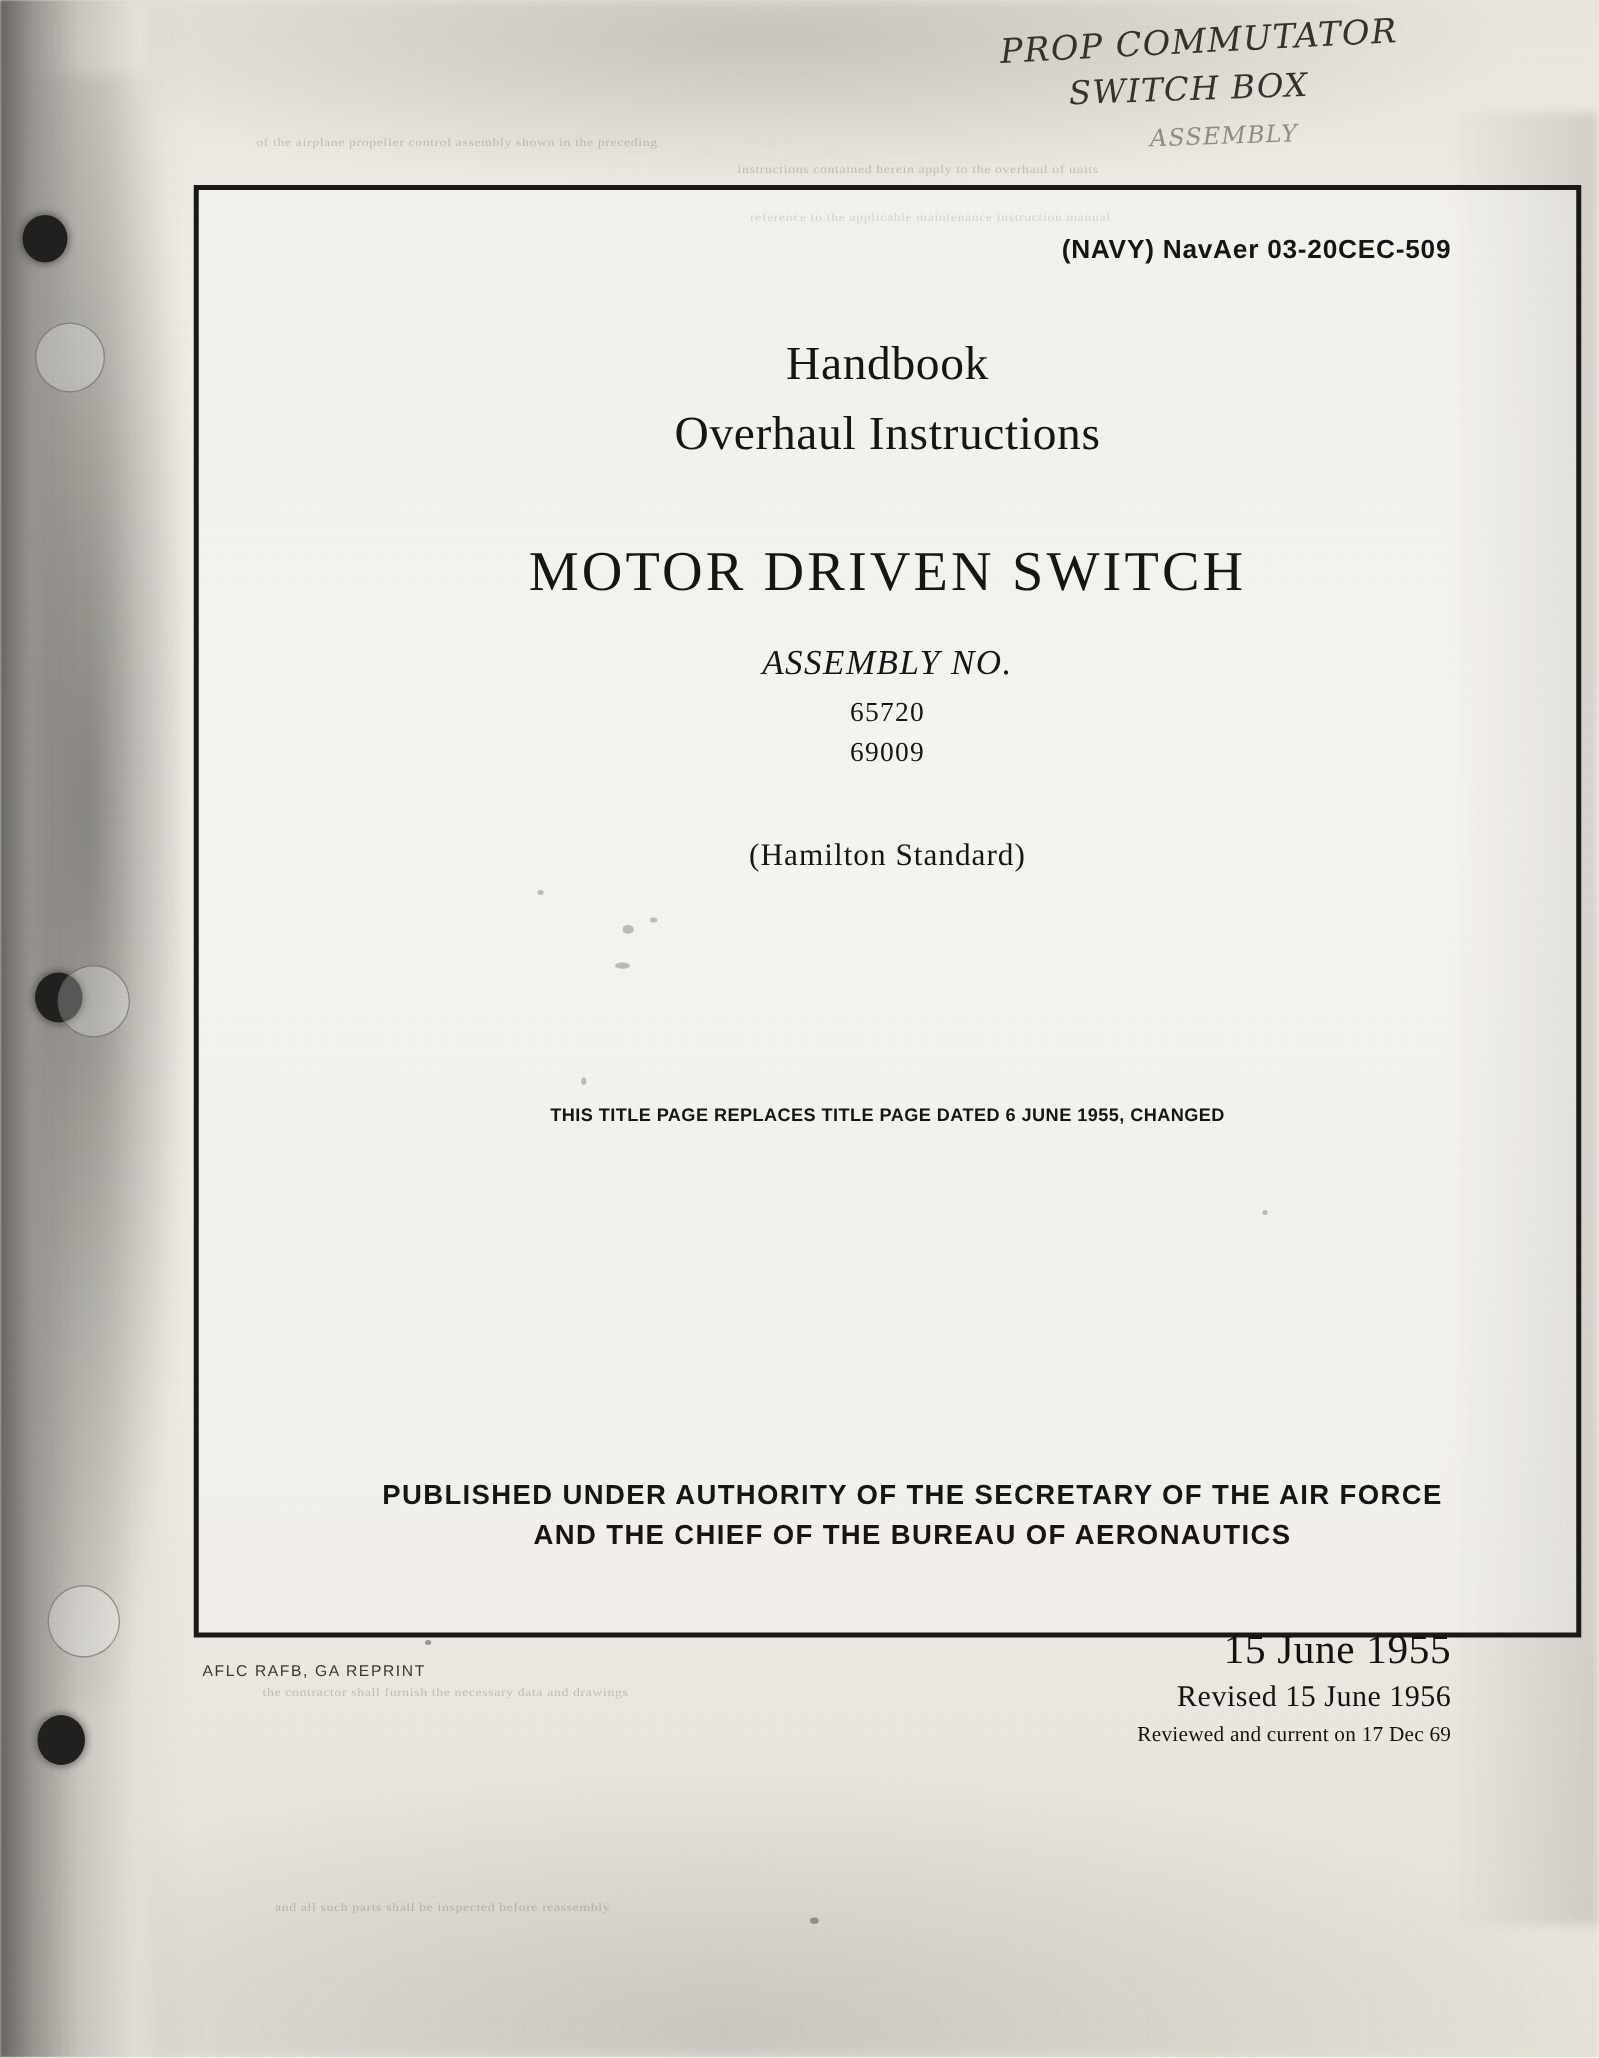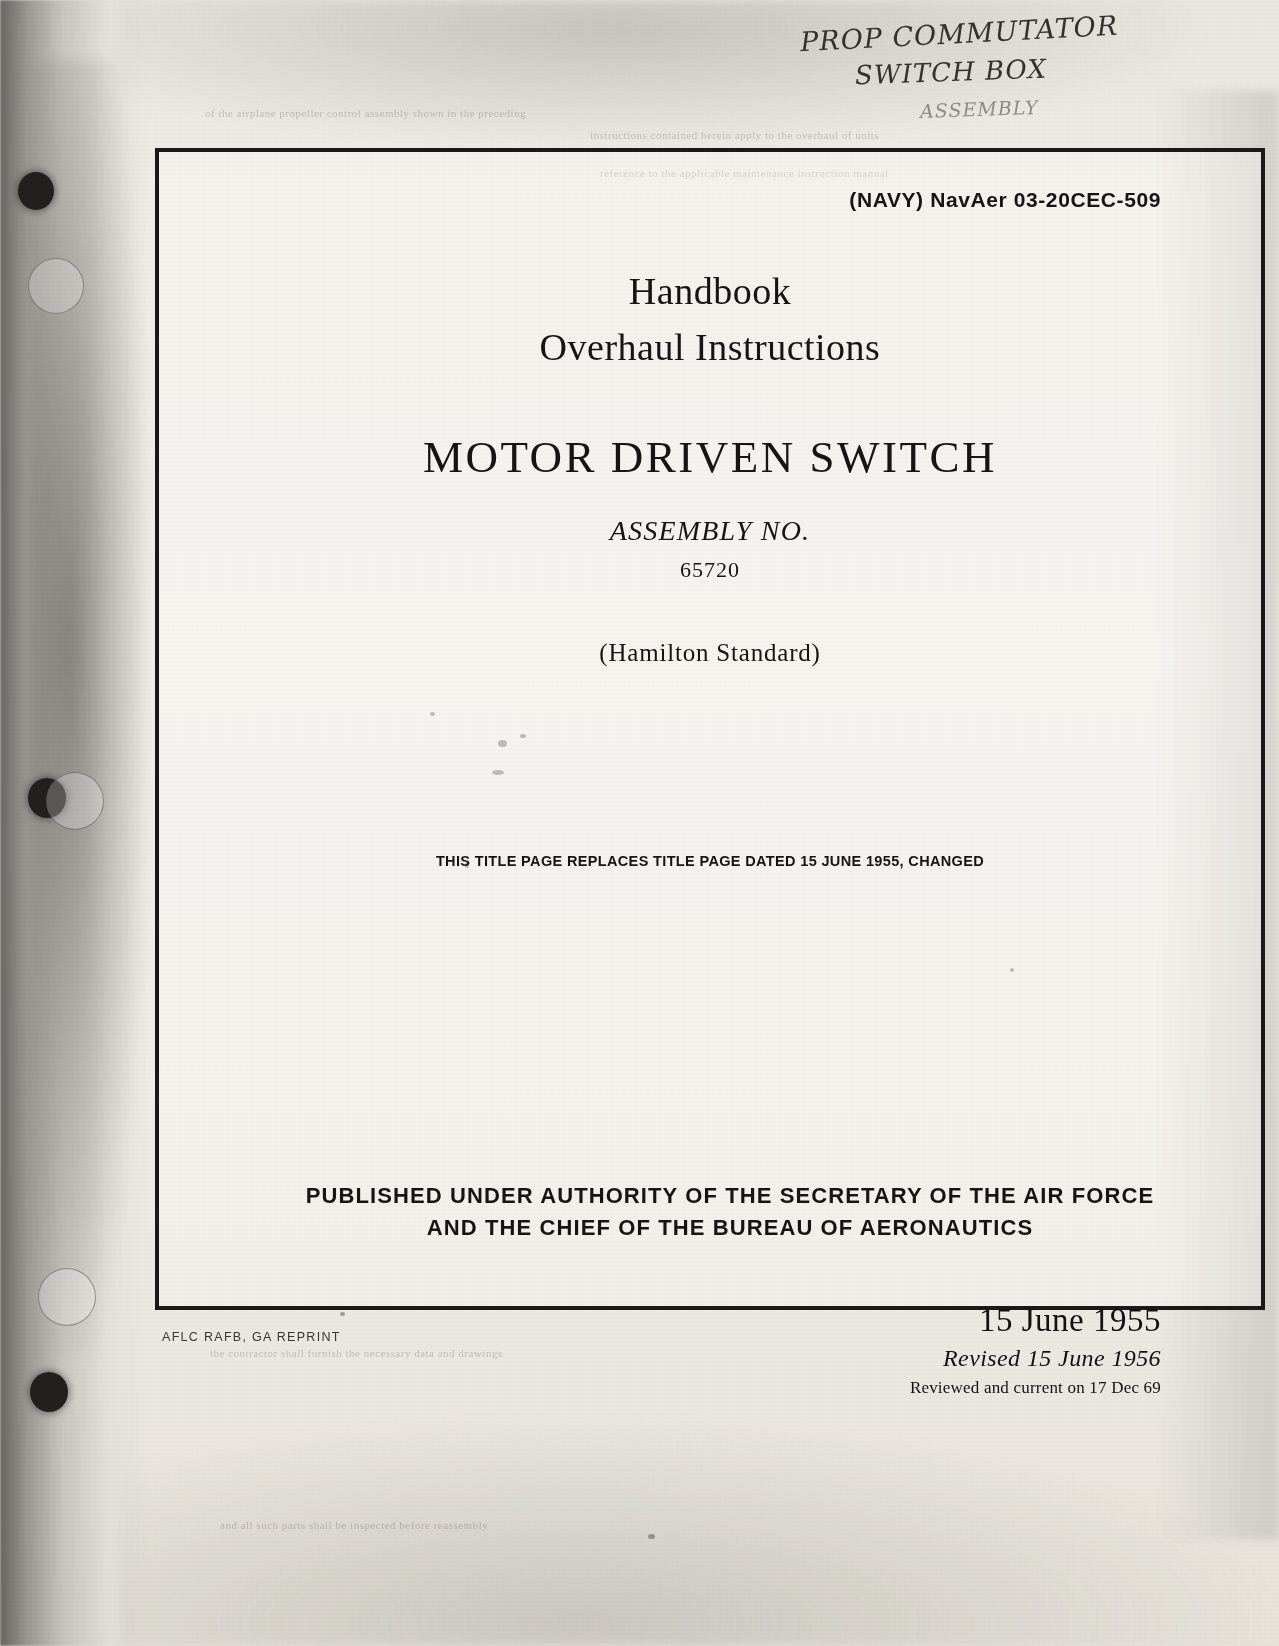--- a/index.html
+++ b/index.html
@@ -202,21 +202,21 @@
   }
   .dates {
     position: absolute;
     right: 118px;
     top: 1302px;
     text-align: right;
     color: #141312;
     font-family: "Liberation Serif", serif;
   }
   .date-main { font-size: 33px; letter-spacing: 0.5px; }
-  .date-rev  { font-size: 24px; font-style: italic; margin-top: 6px; letter-spacing: 0.4px; }
+  .date-rev  { font-size: 24px; margin-top: 6px; letter-spacing: 0.4px; }
   .date-reviewed { font-size: 17px; margin-top: 6px; letter-spacing: 0.2px; }
 
   
   .grain {
     position: absolute;
     inset: 0;
     pointer-events: none;
     opacity: 0.35;
     background-image:
       repeating-linear-gradient(0deg, rgba(0,0,0,0.02) 0px, rgba(0,0,0,0) 2px, rgba(0,0,0,0.02) 4px),
@@ -272,24 +272,25 @@
       <div class="doc-numbers">
         <div>(NAVY)  NavAer  03-20CEC-509</div>
       </div>
 
       <div class="serif-block handbook">Handbook</div>
       <div class="serif-block overhaul">Overhaul Instructions</div>
 
       <div class="serif-block main-title">MOTOR  DRIVEN  SWITCH</div>
       <div class="serif-block assembly-no">ASSEMBLY NO.</div>
       <div class="serif-block asm-num">65720</div>
+      <div class="serif-block asm-num second">69009</div>
 
       <div class="serif-block maker">(Hamilton  Standard)</div>
 
-      <div class="replaces-note">THIS TITLE PAGE REPLACES TITLE PAGE DATED 15 JUNE 1955, CHANGED</div>
+      <div class="replaces-note">THIS TITLE PAGE REPLACES TITLE PAGE DATED 6 JUNE 1955, CHANGED</div>
 
       <div class="authority">
         <div>PUBLISHED UNDER AUTHORITY OF THE SECRETARY OF THE AIR FORCE</div>
         <div>AND THE CHIEF OF THE BUREAU OF AERONAUTICS</div>
       </div>
 
     </div>
   </div>
 
   <div class="reprint">AFLC RAFB, GA REPRINT</div>

